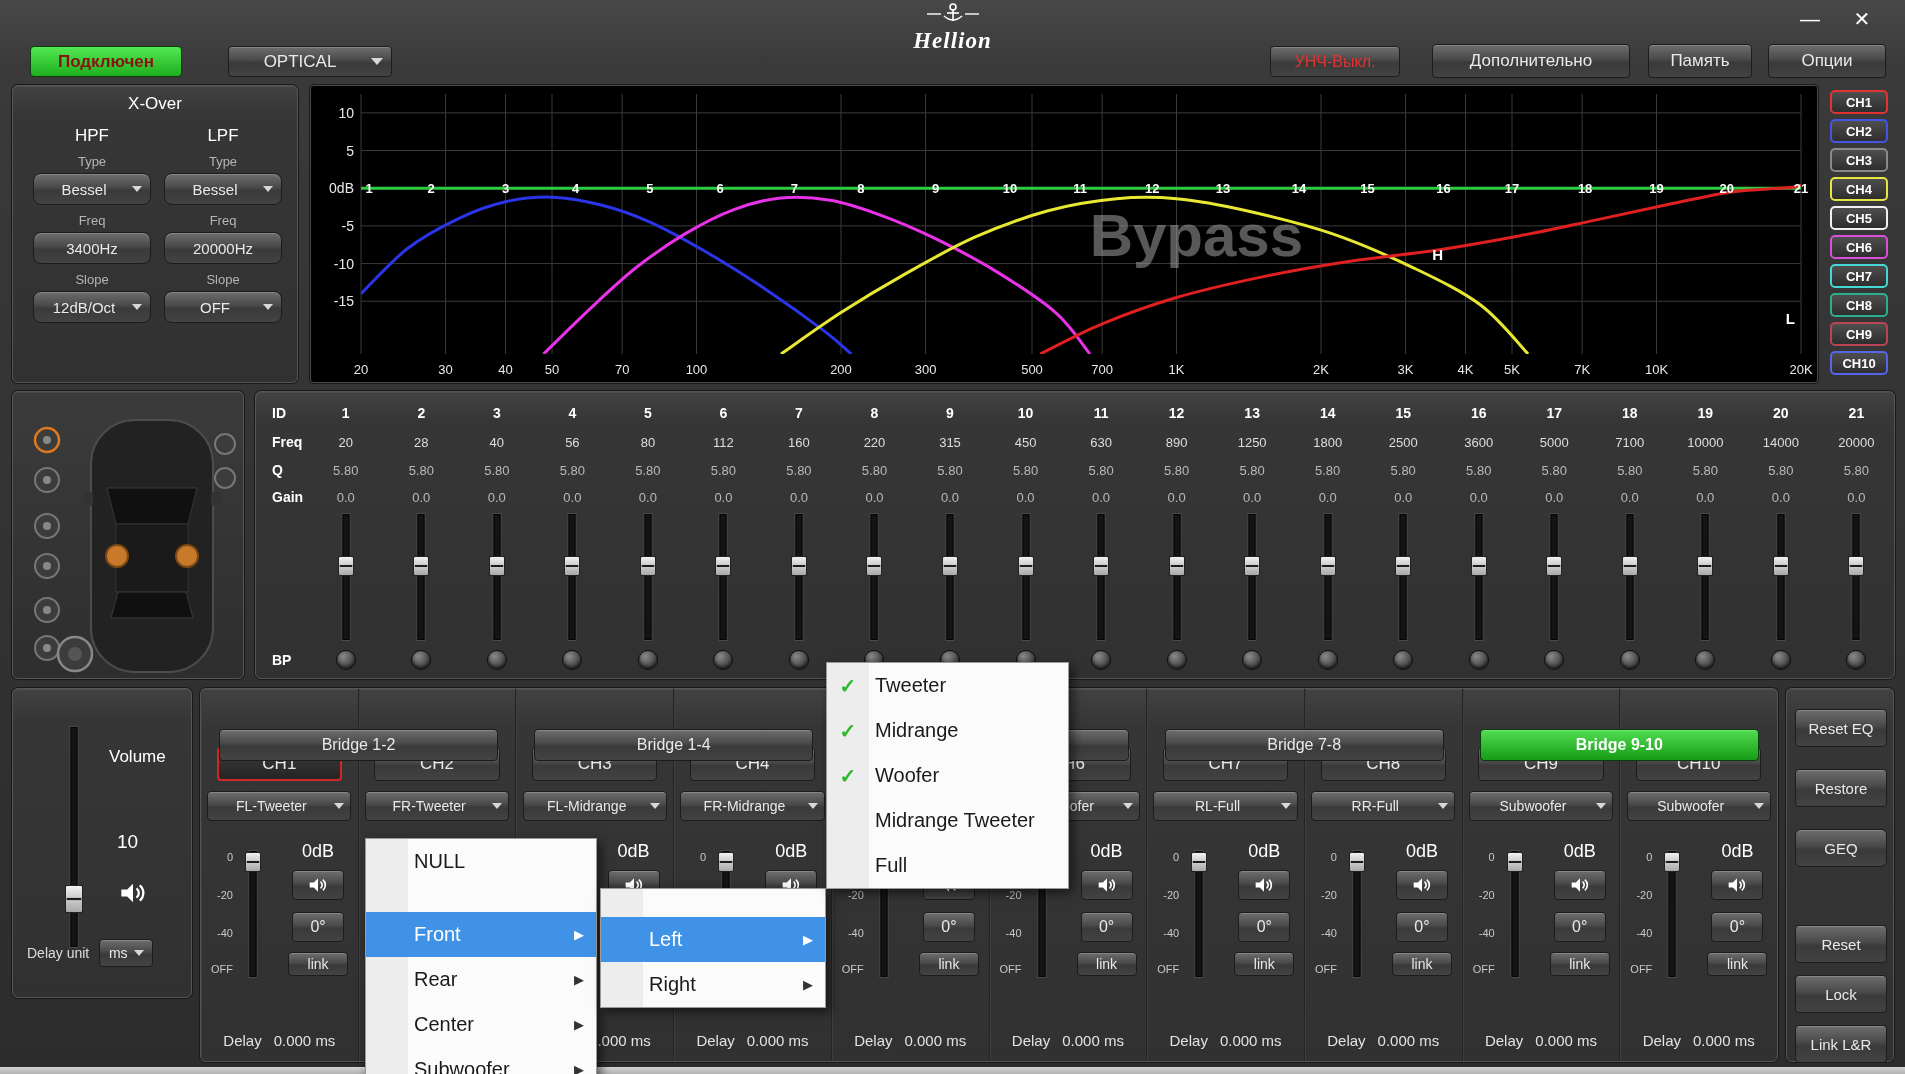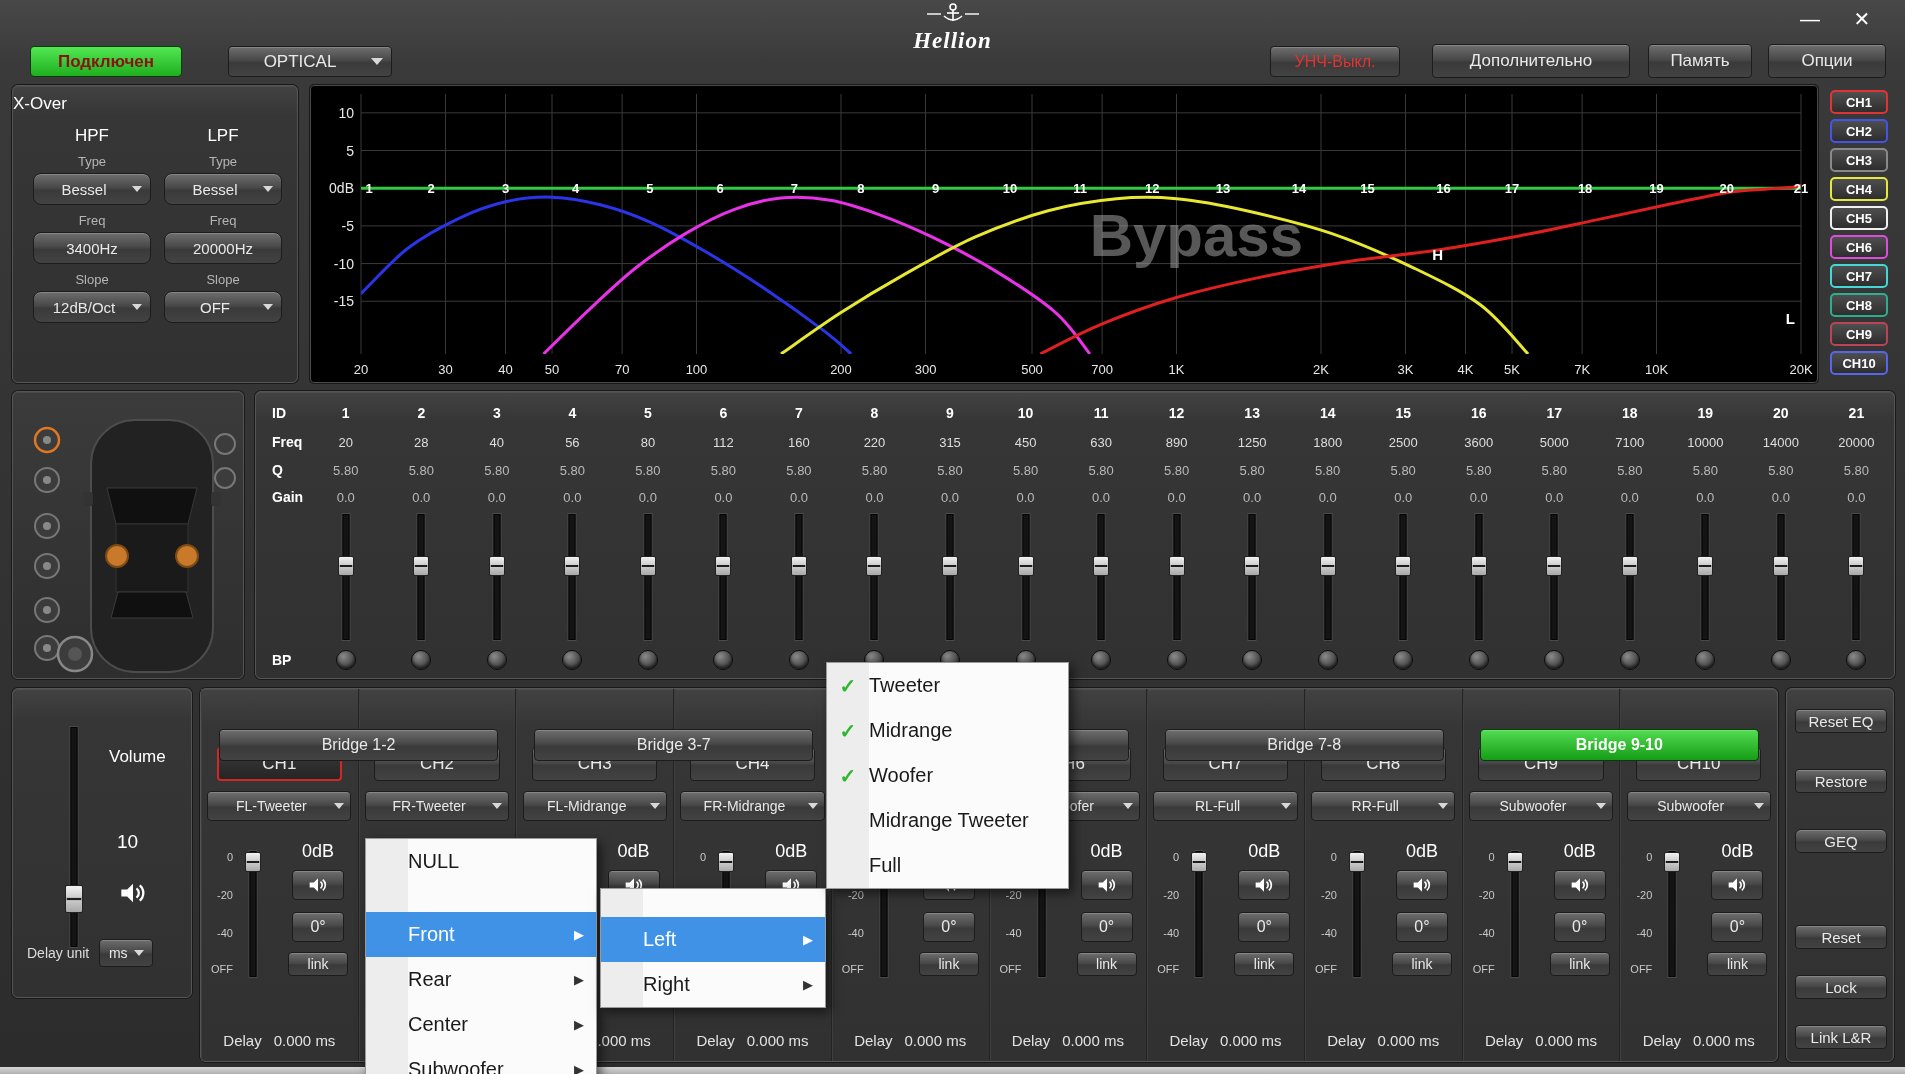--- a/index.html
+++ b/index.html
@@ -23,21 +23,21 @@
   #status-btn{position:absolute;left:30px;top:46px;width:152px;height:31px;border-radius:4px;
       background:linear-gradient(180deg,#52e852,#1fae1f);border:1px solid #0c3c0c;color:#8a1212;font-weight:bold;font-size:17px;
       display:flex;align-items:center;justify-content:center;}
   #optical-btn{position:absolute;left:228px;top:46px;width:164px;height:31px;font-size:17px;justify-content:space-between;}
   #unch-btn{position:absolute;left:1270px;top:46px;width:130px;height:31px;font-size:16px;color:#e23333;}
   #adv-btn{position:absolute;left:1432px;top:44px;width:198px;height:34px;font-size:17px;}
   #mem-btn{position:absolute;left:1648px;top:44px;width:104px;height:34px;font-size:17px;}
   #opt-btn{position:absolute;left:1768px;top:44px;width:118px;height:34px;font-size:17px;}
   
   #xover-panel{left:12px;top:85px;width:286px;height:298px;}
-  .xo-title{position:absolute;top:8px;left:0;right:0;text-align:left;font-size:17px;color:#fff;}
+  .xo-title{position:absolute;top:8px;left:0;right:0;text-align:center;font-size:17px;color:#fff;}
   .xo-col{position:absolute;top:40px;width:130px;text-align:center;}
   .xo-col.l{left:14px;} .xo-col.r{left:145px;}
   .xo-name{font-size:17px;color:#fff;margin-bottom:6px;}
   .xo-sub{font-size:13px;color:#b5b5b5;margin:8px 0 4px;}
   .xo-btn{width:118px;height:32px;font-size:15px;justify-content:space-between;margin:0 auto;display:flex;align-items:center;border-radius:8px;}
   .xo-btn.nocaret{justify-content:center;}
   #graph-panel{left:310px;top:85px;width:1508px;height:298px;background:#000;border:1px solid #4a4a4a;border-radius:4px;box-shadow:0 0 0 1px #191919;}
   #graph-svg{position:absolute;inset:0;width:100%;height:100%;}
   #chlist{position:absolute;left:1824px;top:88px;width:70px;height:296px;padding-top:2px;}
   .chl-btn{display:block;width:58px;height:24px;margin:0 auto 5px;background:linear-gradient(180deg,#4e4e4e,#2e2e2e);
@@ -87,27 +87,27 @@
   .fader-scale{position:absolute;left:4px;top:160px;width:30px;height:134px;}
   .ftick{position:absolute;right:2px;width:100%;text-align:right;font-size:11px;color:#c8c8c8;}
   .mini-fader{position:absolute;left:40px;top:158px;width:24px;height:134px;}
   .strip-right{position:absolute;left:52%;right:4px;top:152px;display:flex;flex-direction:column;align-items:center;}
   .gain-val{font-size:18px;color:#fff;margin-bottom:8px;}
   .spk-btn{width:52px;height:30px;margin-bottom:12px;display:flex;align-items:center;justify-content:center;}
   .phase-btn{width:52px;height:30px;margin-bottom:10px;font-size:16px;}
   .link-btn{width:60px;height:24px;font-size:14px;}
   .delay-row{position:absolute;bottom:12px;left:0;right:0;display:flex;justify-content:center;gap:12px;font-size:15px;color:#e2e2e2;}
   #right-panel{left:1786px;top:688px;width:108px;height:374px;}
-  .rp-btn{position:absolute;left:8px;width:92px;height:24px;font-size:15px;}
+  .rp-btn{position:absolute;left:8px;width:92px;height:38px;font-size:15px;}
   
   .menu{position:absolute;background:#fbfbfb;border:1px solid #9a9a9a;box-shadow:4px 4px 10px rgba(0,0,0,.55);z-index:60;}
   .menu::before{content:'';position:absolute;left:0;top:0;bottom:0;width:42px;background:#ededed;}
   .menu-item{position:relative;display:flex;align-items:center;height:45px;font-size:20px;color:#1a1a1a;z-index:1;}
   .menu-check{width:42px;flex:none;text-align:center;color:#2eb82e;font-size:20px;font-weight:bold;}
-  .menu-label{flex:1;white-space:nowrap;}
+  .menu-label{flex:1;padding-left:6px;white-space:nowrap;}
   .menu-arrow{padding-right:12px;font-size:13px;color:#333;}
   .menu-item.selected{background:#3f92e6;color:#fff;margin-top:28px;}
   .menu-item.selected .menu-arrow{color:#fff;}
   #menu1{left:365px;top:838px;width:232px;}
   #menu2{left:600px;top:888px;width:226px;}
   #menu3{left:826px;top:662px;width:243px;}
   #bottom-bar{position:absolute;left:0;right:0;bottom:0;height:7px;background:linear-gradient(180deg,#d6d6d6,#b0b0b0);}
 </style>
 </head>
 <body>
@@ -920,21 +920,21 @@
             <span>Delay</span>
             <span>0.000 ms</span>
           </div>
         </div>
       </div>
     <div id="bridge-row">
         <div class="bridge-cell">
           <button class="btn bridge-btn">Bridge 1-2</button>
         </div>
         <div class="bridge-cell">
-          <button class="btn bridge-btn">Bridge 3-7</button>
+          <button class="btn bridge-btn">Bridge 1-4</button>
         </div>
         <div class="bridge-cell">
           <button class="btn bridge-btn">Bridge 5-6</button>
         </div>
         <div class="bridge-cell">
           <button class="btn bridge-btn">Bridge 7-8</button>
         </div>
         <div class="bridge-cell">
           <button class="btn bridge-btn active">Bridge 9-10</button>
         </div>

